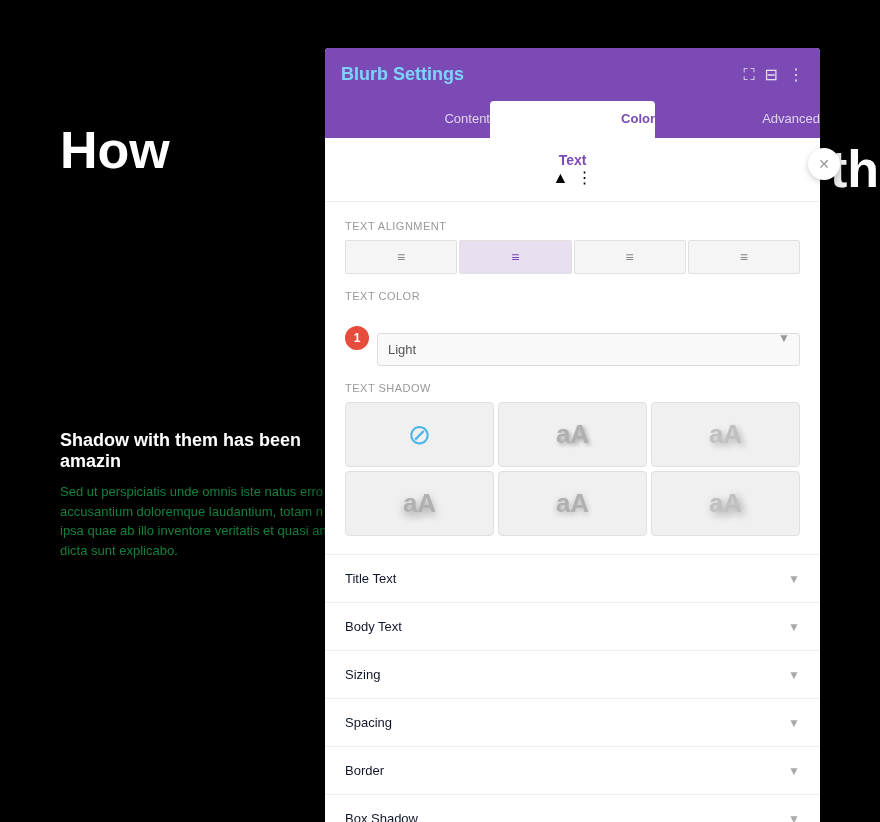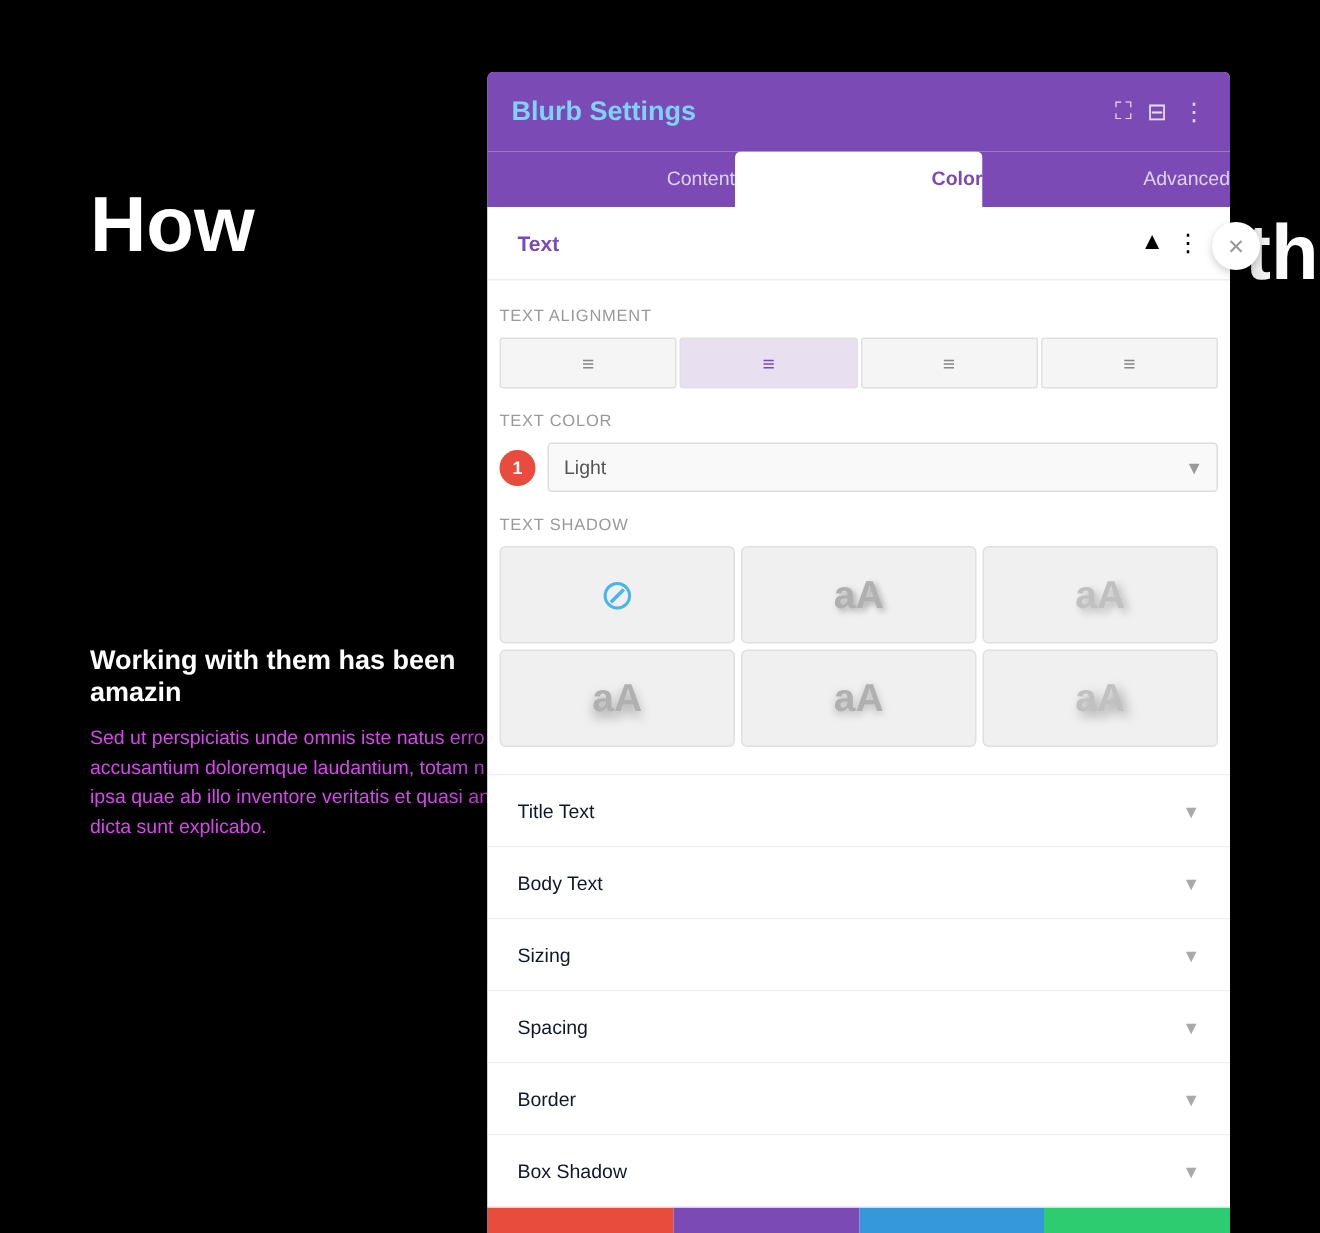--- a/index.html
+++ b/index.html
@@ -48,21 +48,21 @@
 
     .bg-testimonial h3 {
       font-size: 18px;
       font-weight: 600;
       margin-bottom: 10px;
     }
 
     .bg-testimonial p {
       font-size: 13px;
       line-height: 1.5;
-      color: #d946ef;
+      color: #15803d;
     }
 
     
     .settings-panel {
       position: absolute;
       top: 48px;
       left: 325px;
       width: 495px;
       background: #fff;
       border-radius: 4px;
@@ -135,40 +135,41 @@
       margin: 0;
       border-bottom: 1px solid #eee;
     }
 
     .section-header {
       display: flex;
       align-items: center;
       justify-content: space-between;
       padding: 14px 20px;
       cursor: pointer;
+      flex-direction: column;
     }
 
     .section-header.expanded {
       border-bottom: 1px solid #eee;
     }
 
     .section-title {
       color: #7b4ab5;
       font-size: 14px;
       font-weight: 600;
     }
 
     .section-icons {
       display: flex;
       align-items: center;
       gap: 8px;
     }
 
     .section-content {
-      padding: 18px 8px;
+      padding: 18px 20px;
     }
 
     
     .field-label {
       font-size: 11px;
       color: #999;
       text-transform: uppercase;
       letter-spacing: 0.5px;
       margin-bottom: 8px;
     }
@@ -224,20 +225,21 @@
     .styled-select {
       flex: 1;
       border: 1px solid #ddd;
       border-radius: 3px;
       padding: 8px 30px 8px 10px;
       background: #f9f9f9;
       font-size: 13px;
       color: #555;
       appearance: none;
       cursor: pointer;
+      margin-top: 23px;
     }
 
     .select-arrow {
       position: absolute;
       right: 10px;
       color: #999;
       pointer-events: none;
       font-size: 12px;
     }
 
@@ -345,21 +347,21 @@
       font-size: 14px;
     }
   </style>
 </head>
 <body>
 
 <div class="bg-content">
   <div class="bg-text-how">How</div>
   <div class="bg-the">the</div>
   <div class="bg-testimonial">
-    <h3>Working with them has been amazin</h3>
+    <h3>Shadow with them has been amazin</h3>
     <p>Sed ut perspiciatis unde omnis iste natus erro accusantium doloremque laudantium, totam n ipsa quae ab illo inventore veritatis et quasi an dicta sunt explicabo.</p>
   </div>
 </div>
 
 <div class="settings-panel">
 
   <div class="panel-header">
     <span class="panel-title">Blurb Settings</span>
     <div class="panel-header-icons">
       <span class="header-icon">⛶</span>

